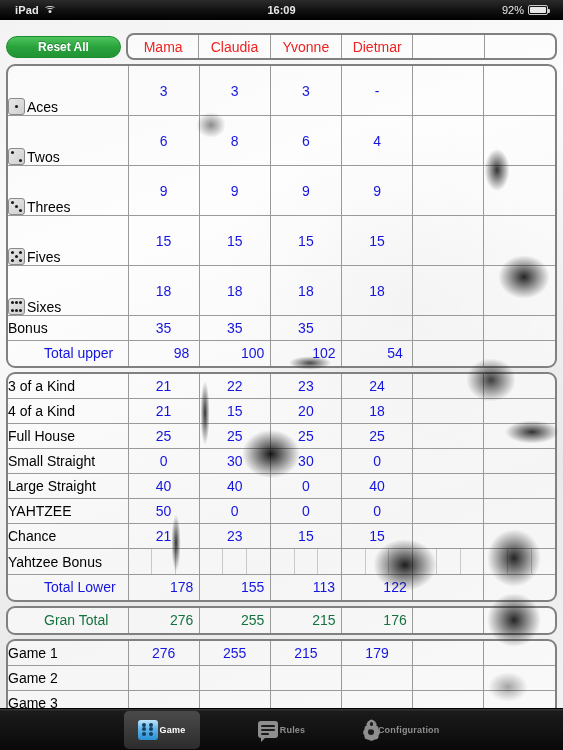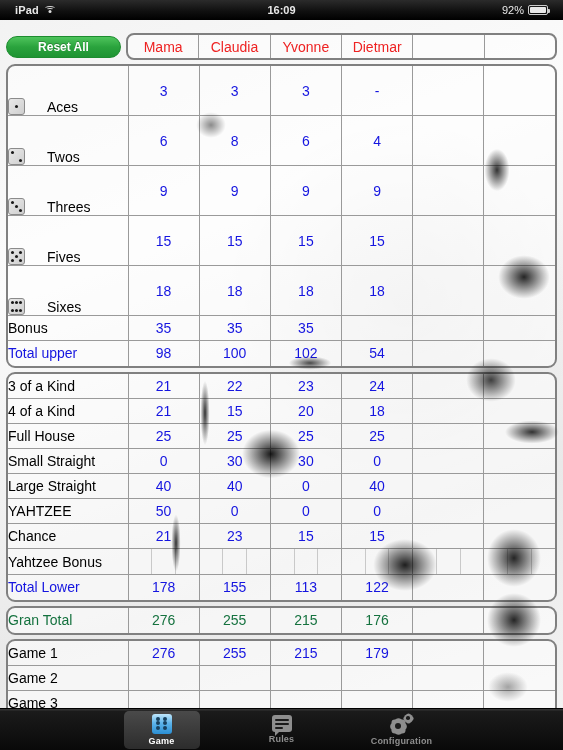--- a/index.html
+++ b/index.html
@@ -74,33 +74,33 @@
     font-size:14px; color:#ee2222; font-weight:normal;
     border-right:1px solid #9a9a9a;
     white-space:nowrap; overflow:hidden;
   }
   .hdr-cell:last-child { border-right:none; }
 
   
   table.sheet { width:100%; border-collapse:collapse; table-layout:fixed; }
   table.sheet td { height:25px; border-right:1px solid #9a9a9a; border-bottom:1px solid #9a9a9a;
                    font-size:14px; padding:0; }
-  table.sheet tr:last-child td { border-bottom:none; }
+  table.sheet tr:last-child td { border-bottom:none;padding-left:36px; }
   table.sheet td:last-child { border-right:none; }
   td.label { width:120px; padding-left:5px; color:#000; font-size:13px;
              border-right:2px solid #808080; white-space:nowrap; }
   td.label.blue { color:#1515e0; }
   td.label.green { color:#15723f; }
   td.label.red { color:#ee2222; }
   td.val { text-align:center; color:#1515e0; font-size:17px; }
   td.val.green { color:#15723f; }
   td.val.red { color:#ee2222; font-size:17px; }
 
   
-  .dicecell { display:flex; align-items:center; gap:22px;margin-top:32px; }
+  .dicecell { display:flex; align-items:center; gap:2px;margin-top:32px; }
   .die {
     width:17px; height:17px; border-radius:3px;
     background: linear-gradient(135deg,#e9e9e9,#cfcfcf);
     border:1px solid #8b8b8b;
     display:grid; grid-template-columns:repeat(3,1fr); grid-template-rows:repeat(3,1fr);
     padding:1.5px; flex:none;
   }
   .die span { width:3px; height:3px; border-radius:50%; background:#1a1a1a; align-self:center; justify-self:center; }
 
   
@@ -109,21 +109,21 @@
   .subcells div { flex:1 1 0; border-right:1px solid #c9c9c9; }
   .subcells div:last-child { border-right:none; }
 
   
   .tabbar {
     position:absolute; left:0; bottom:0; width:100%; height:42px;
     background: linear-gradient(180deg,#3a3a3a 0%, #1b1b1b 6%, #090909 100%);
     display:flex; align-items:center; justify-content:center; gap:44px;
     border-top:1px solid #000;
   }
-  .tab { width:76px; height:38px; display:flex; flex-direction:column;
+  .tab { width:76px; height:38px; display:flex; flex-direction:row;
          align-items:center; justify-content:center; gap:2px; cursor:pointer; border-radius:5px; }
   .tab.active { background: linear-gradient(180deg,#4a4a4a,#2c2c2c); }
   .tab .tl { font-size:9px; font-weight:bold; color:#8e8e8e; letter-spacing:0.2px; }
   .tab.active .tl { color:#ffffff; }
   .tab-die {
     width:20px; height:20px; border-radius:3px;
     background: linear-gradient(180deg,#bfe6fb 0%, #5db4ea 45%, #2b8fd4 100%);
     display:grid; grid-template-columns:repeat(2,1fr); grid-template-rows:repeat(3,1fr);
     padding:3px;
   }

